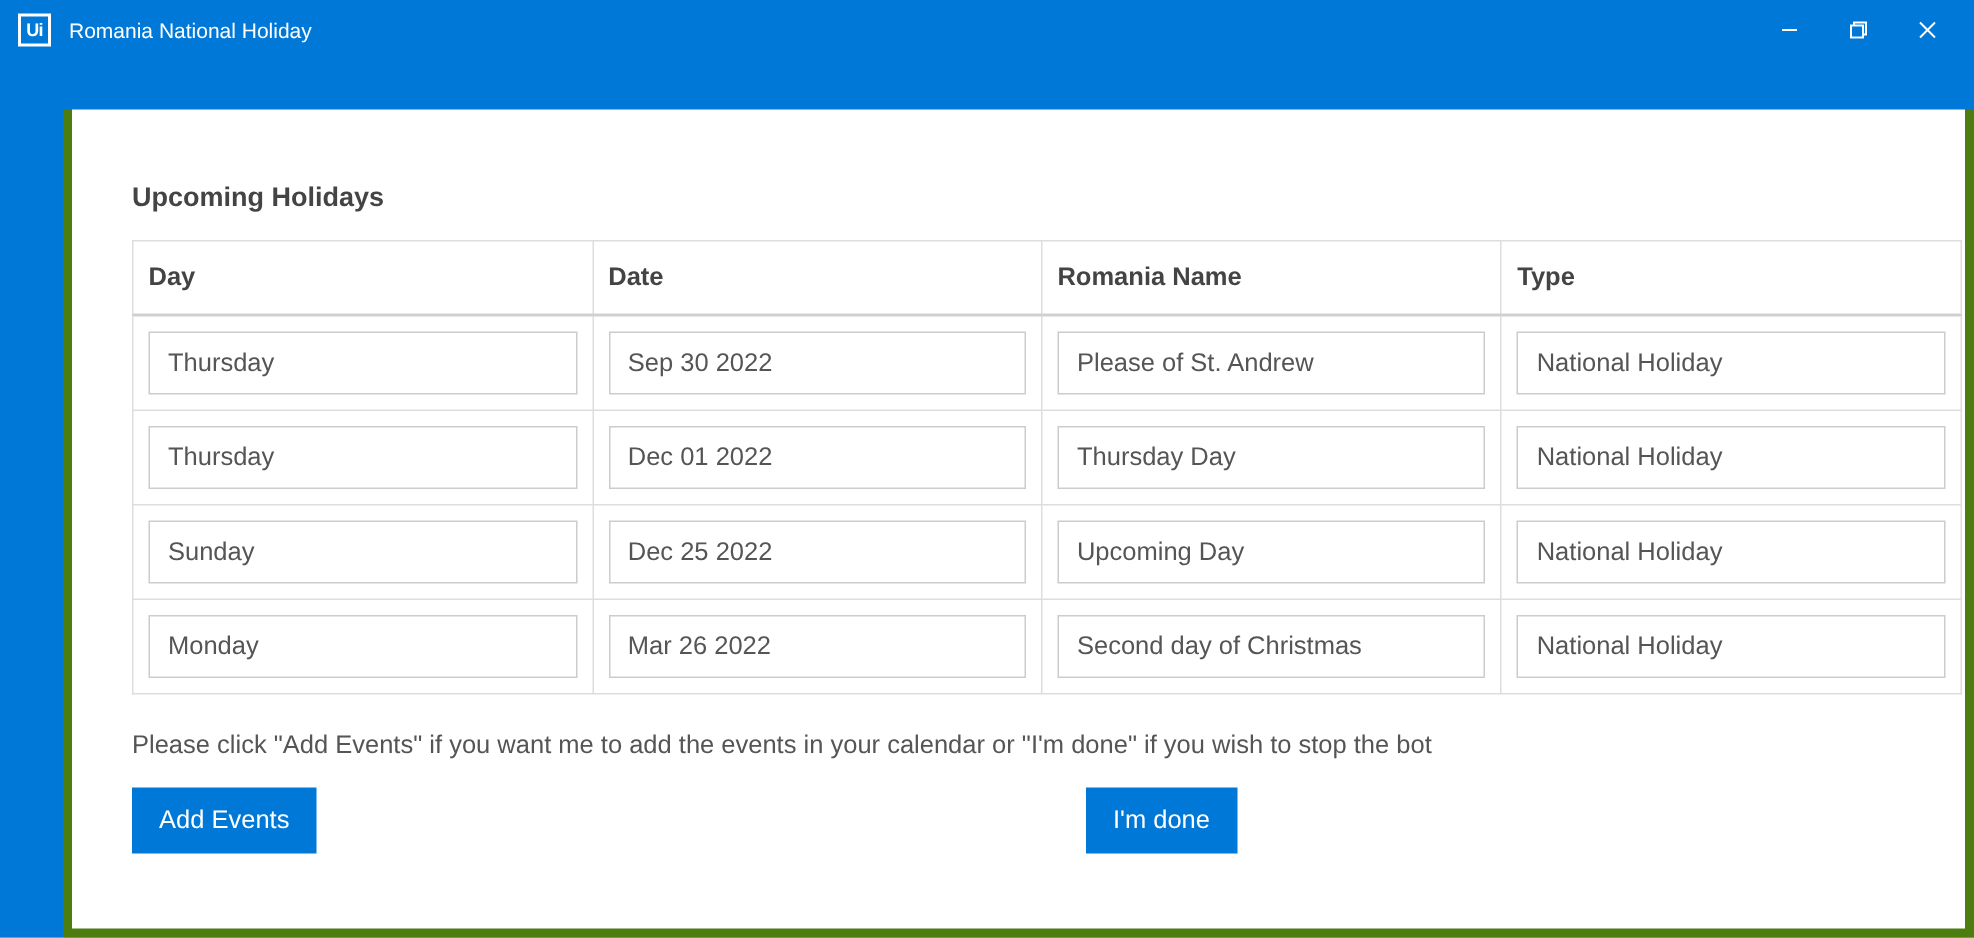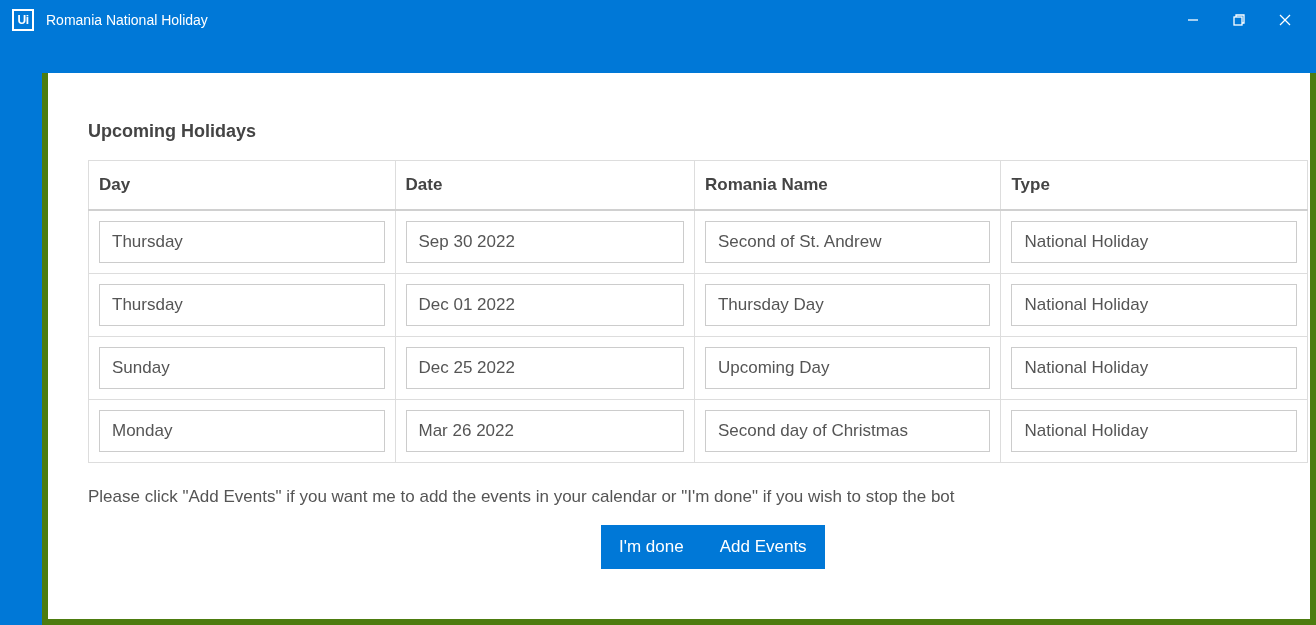--- a/index.html
+++ b/index.html
@@ -181,21 +181,21 @@
         </thead>
         <tbody>
           <tr>
             <td>
                 <div class="cell-box">Thursday</div>
               </td>
             <td>
                 <div class="cell-box">Sep 30 2022</div>
               </td>
             <td>
-                <div class="cell-box">Second of St. Andrew</div>
+                <div class="cell-box">Please of St. Andrew</div>
               </td>
             <td>
                 <div class="cell-box">National Holiday</div>
               </td>
           </tr>
           <tr>
             <td>
                 <div class="cell-box">Thursday</div>
               </td>
             <td>
@@ -235,18 +235,18 @@
             <td>
                 <div class="cell-box">National Holiday</div>
               </td>
           </tr>
         </tbody>
       </table>
 
       <div class="instruction">Please click "Add Events" if you want me to add the events in your calendar or "I'm done" if you wish to stop the bot</div>
 
       <div class="buttons">
+        <button class="btn">Add Events</button>
         <button class="btn btn-done">I'm done</button>
-        <button class="btn">Add Events</button>
       </div>
     </div>
   </div>
 </div>
 
 </body></html>

